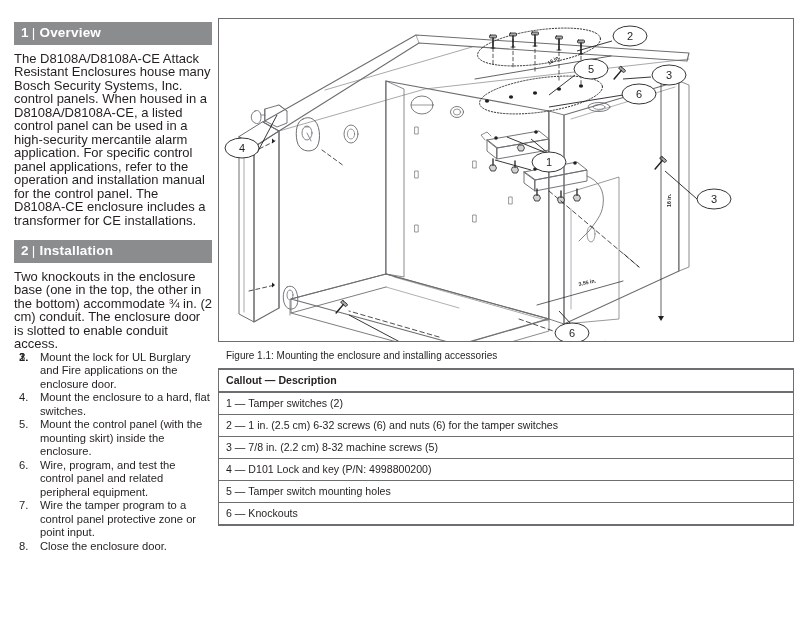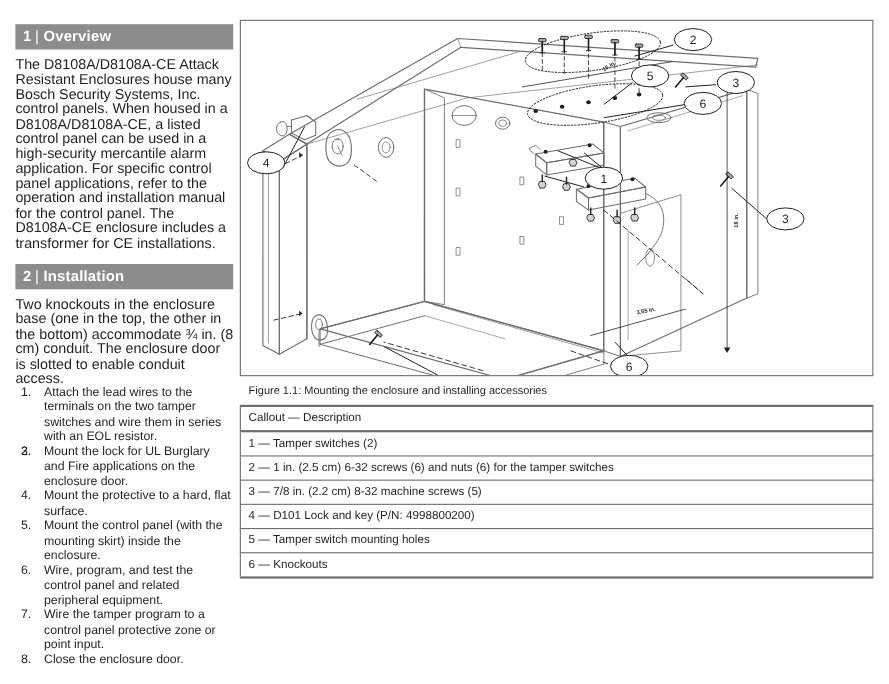--- a/index.html
+++ b/index.html
@@ -91,21 +91,21 @@
   table.callouts th,
   table.callouts td {
     border: 1px solid #6d6e71;
     text-align: left;
     padding: 4px 7px 4px 7px;
     line-height: 13px;
     color: #231f20;
     font-weight: normal;
   }
   table.callouts th {
-    font-weight: normal;
+    font-weight: bold;
     border-top-width: 2px;
     border-bottom-width: 2px;
   }
   table.callouts tr:last-child td { border-bottom-width: 2px; }
 
   
   .cb-text {
     font-family: "Liberation Sans", sans-serif;
     font-size: 11px;
     fill: #231f20;
@@ -130,27 +130,27 @@
     </div>
 
     <div class="body-text">The D8108A/D8108A-CE Attack Resistant Enclosures house many Bosch Security Systems, Inc. control panels. When housed in a D8108A/D8108A-CE, a listed control panel can be used in a high-security mercantile alarm application. For specific control panel applications, refer to the operation and installation manual for the control panel. The D8108A-CE enclosure includes a transformer for CE installations.</div>
 
     <div class="gap"></div>
 
     <div class="section-header">
       <span class="num">2</span><span class="sep">|</span><span class="ttl">Installation</span>
     </div>
 
-    <div class="body-text">Two knockouts in the enclosure base (one in the top, the other in the bottom) accommodate ¾ in. (8 cm) conduit. The enclosure door is slotted to enable conduit access.</div>
+    <div class="body-text">Two knockouts in the enclosure base (one in the top, the other in the bottom) accommodate ¾ in. (2 cm) conduit. The enclosure door is slotted to enable conduit access.</div>
 
     <ol class="steps" id="steps-list">
-        <li><span class="n">1.</span><span>Attach the lead wires to the terminals on the two tamper switches and wire them in series with an EOL resistor.</span></li>
+        <li><span class="n">1.</span></li>
         <li><span class="n">2.</span></li>
         <li><span class="n">3.</span><span>Mount the lock for UL Burglary and Fire applications on the enclosure door.</span></li>
-        <li><span class="n">4.</span><span>Mount the protective to a hard, flat surface.</span></li>
+        <li><span class="n">4.</span><span>Mount the enclosure to a hard, flat switches.</span></li>
         <li><span class="n">5.</span><span>Mount the control panel (with the mounting skirt) inside the enclosure.</span></li>
         <li><span class="n">6.</span><span>Wire, program, and test the control panel and related peripheral equipment.</span></li>
         <li><span class="n">7.</span><span>Wire the tamper program to a control panel protective zone or point input.</span></li>
         <li><span class="n">8.</span><span>Close the enclosure door.</span></li>
       </ol>
   </div>
 
   <div id="right-col">
 
     <div id="figure-box">

